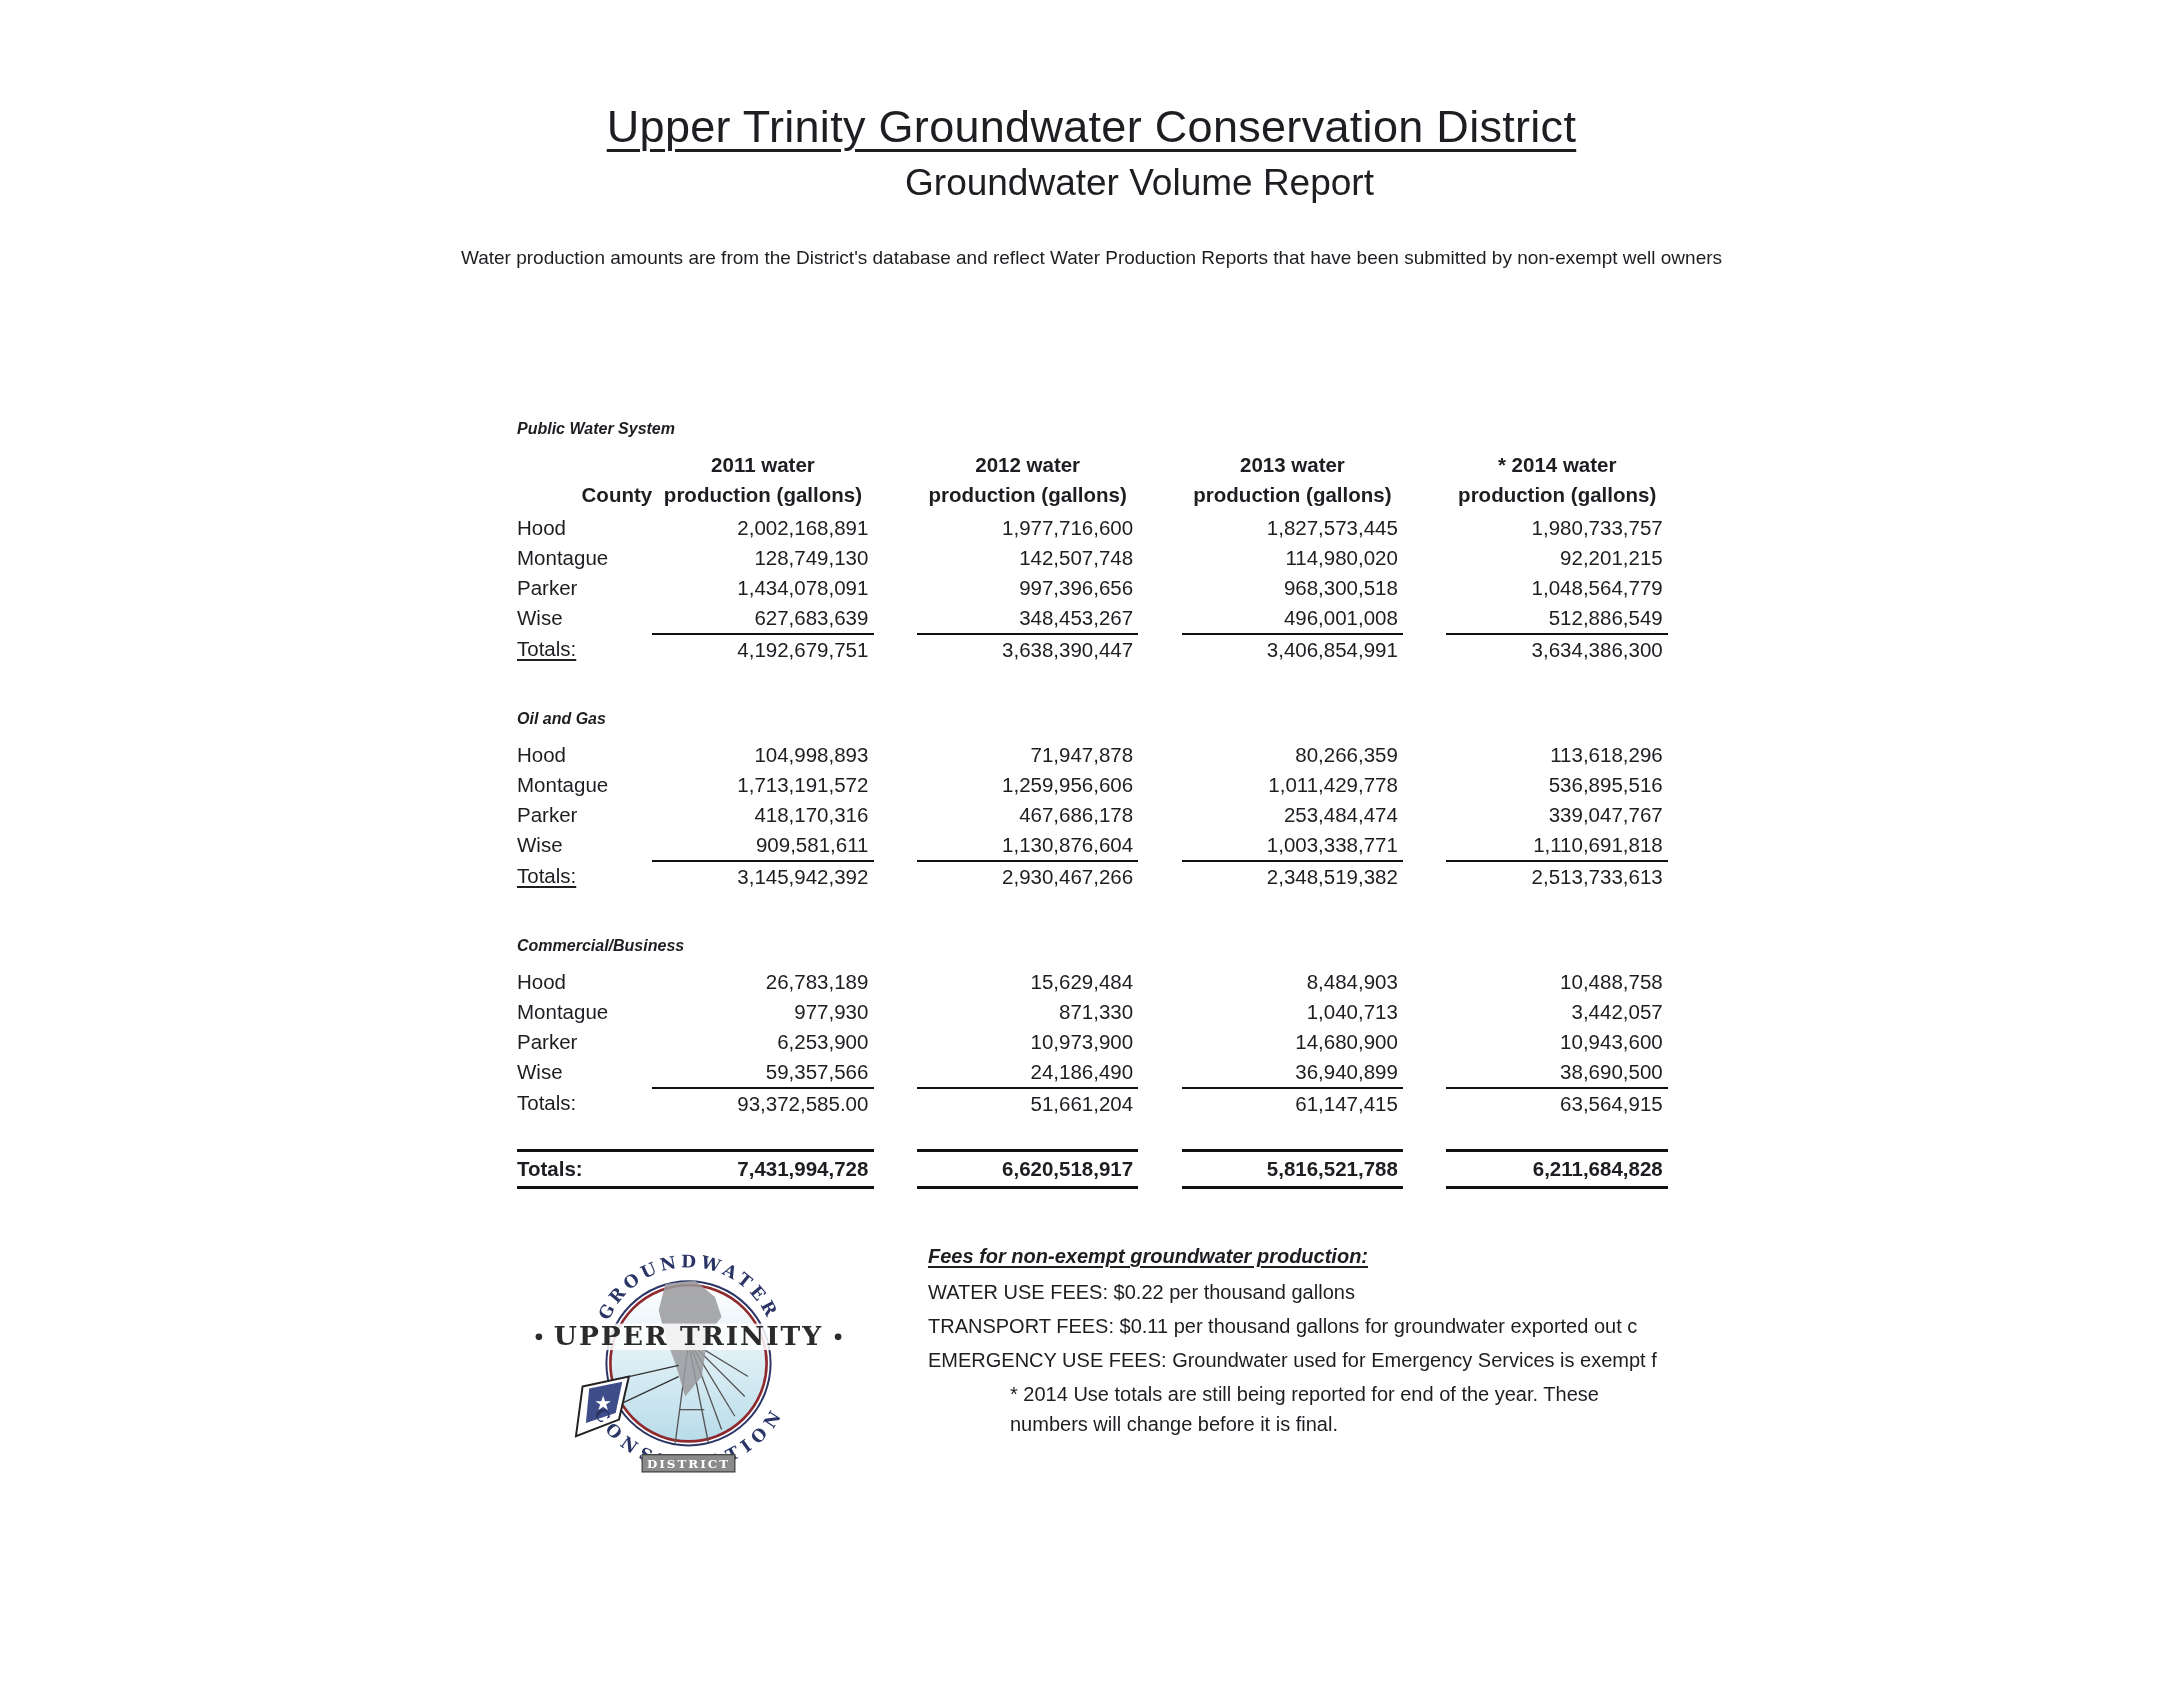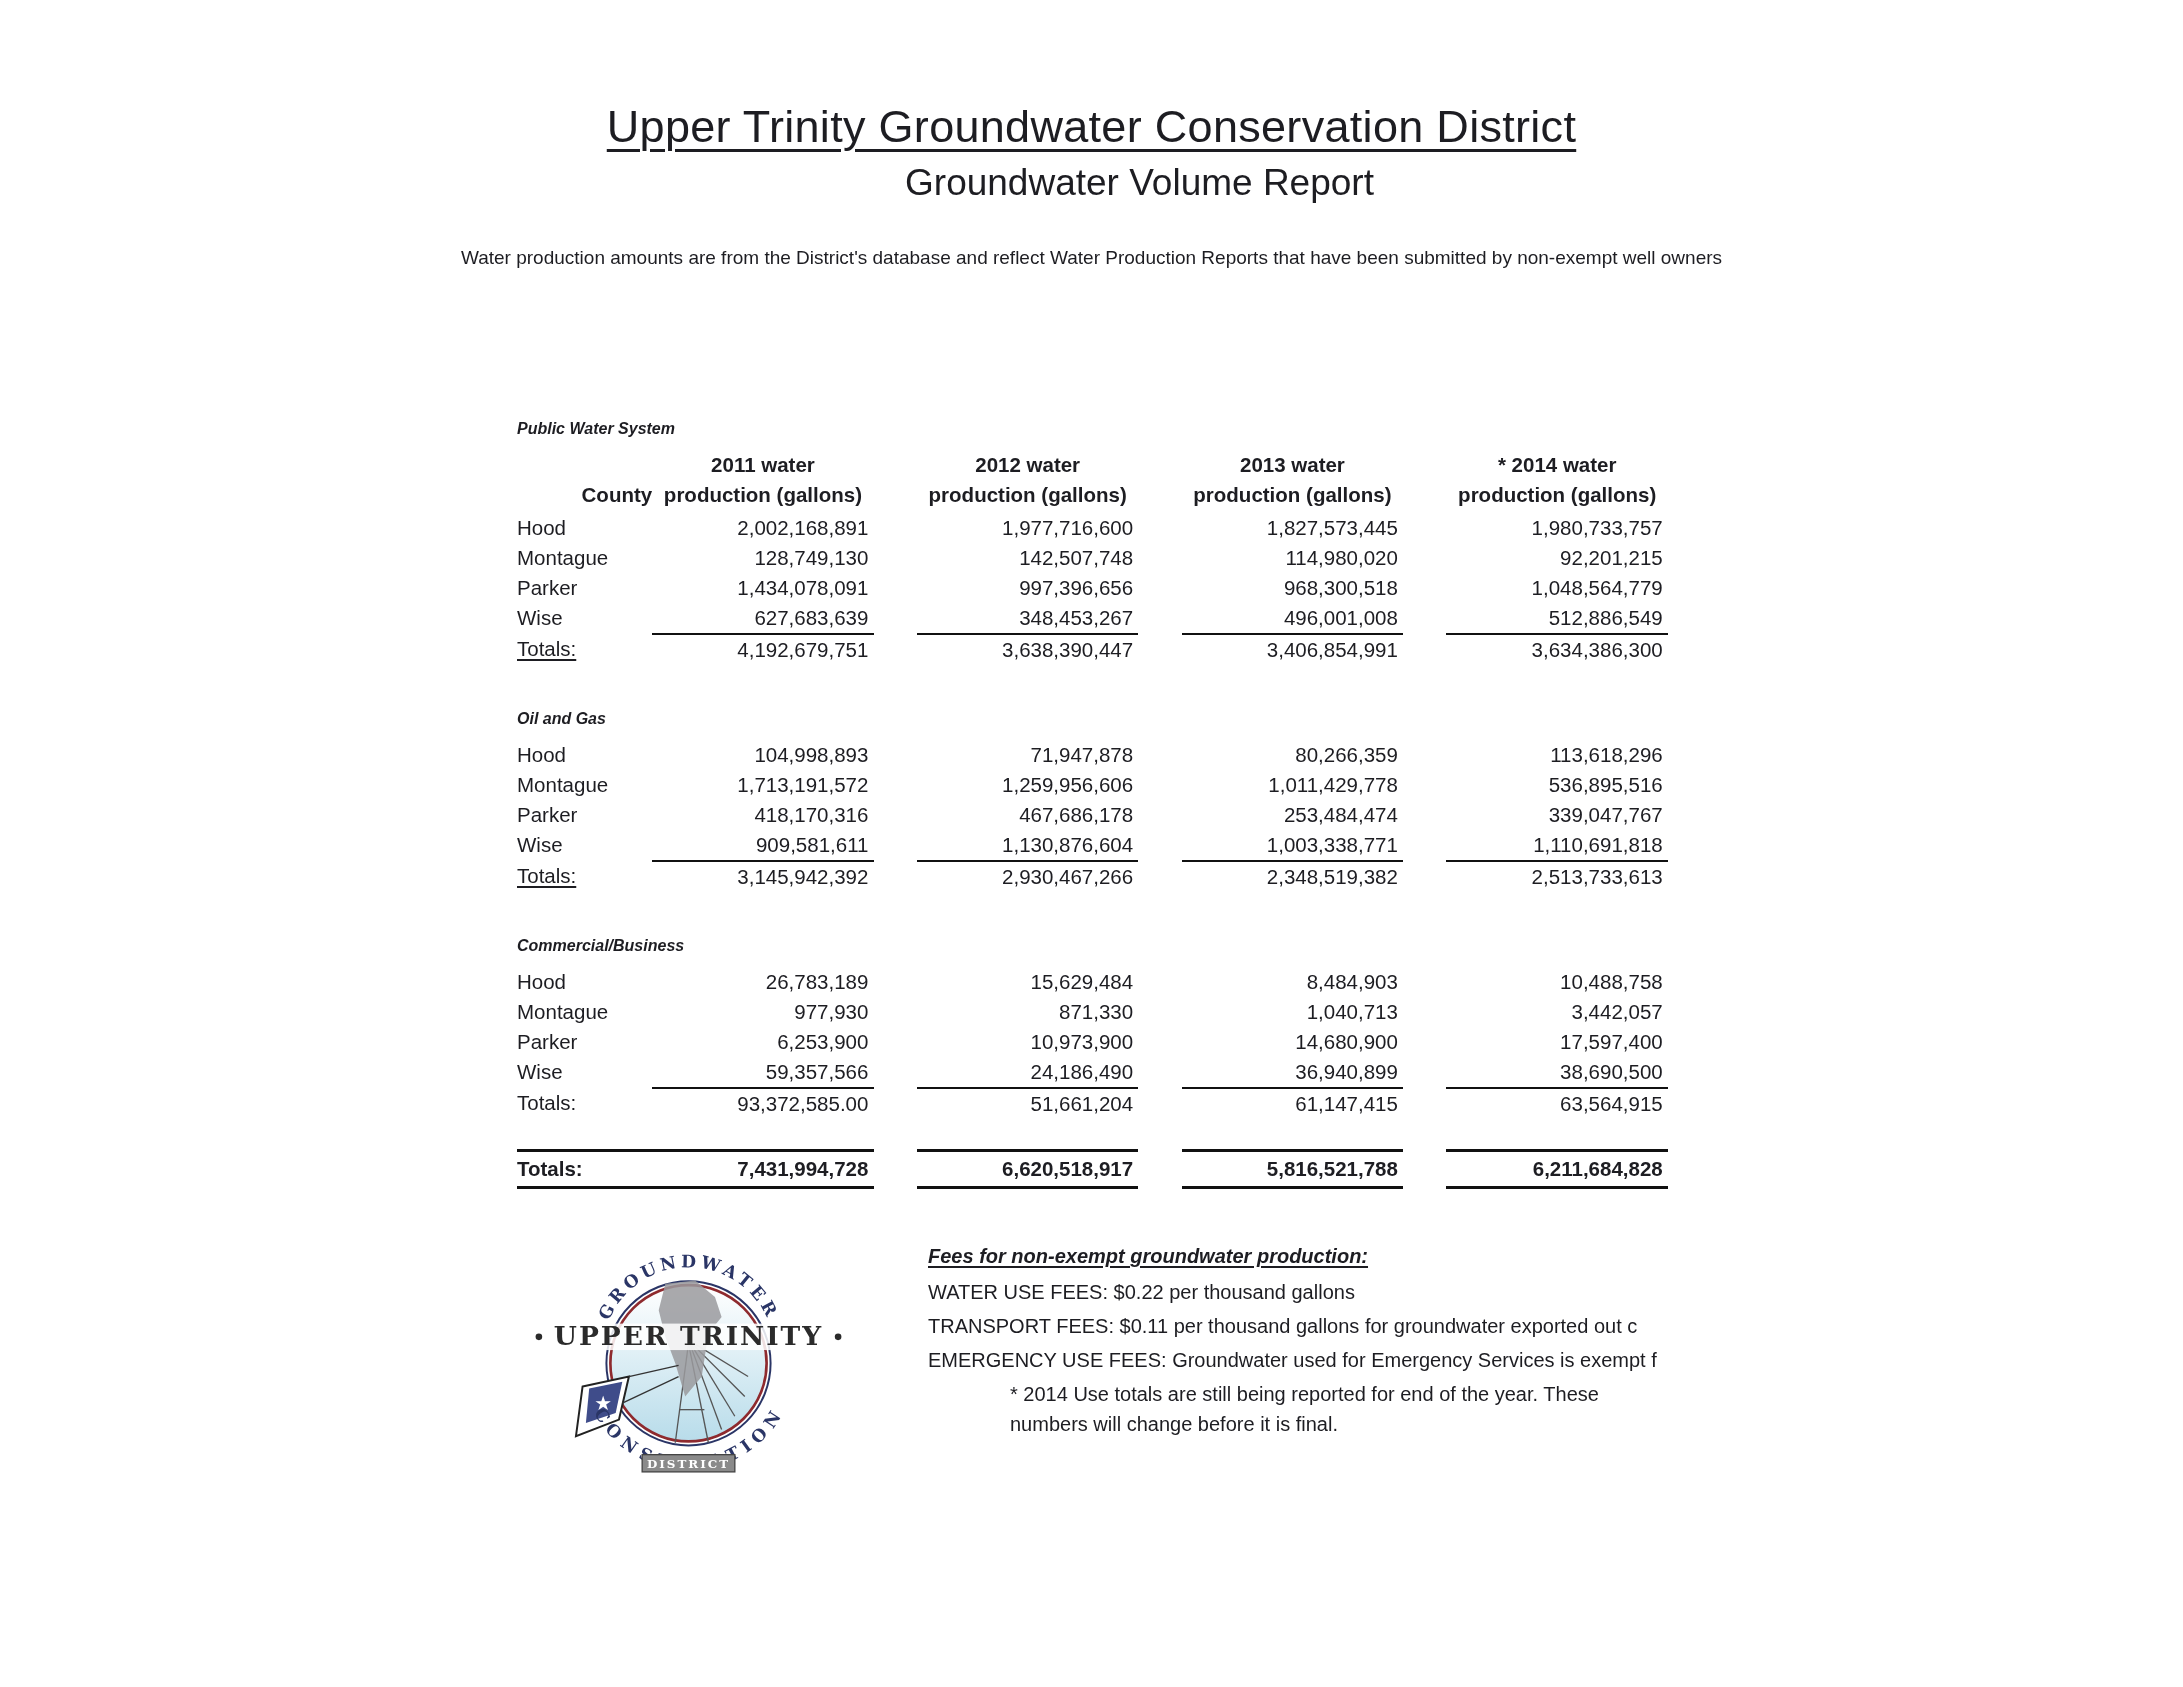--- a/index.html
+++ b/index.html
@@ -215,21 +215,21 @@
           <td class="num ">3,442,057</td>
         </tr>
         <tr class="">
           <td class="county">Parker</td>
           <td class="num ">6,253,900</td>
           <td class="gap"></td>
           <td class="num ">10,973,900</td>
           <td class="gap"></td>
           <td class="num ">14,680,900</td>
           <td class="gap"></td>
-          <td class="num ">17,597,400</td>
+          <td class="num ">10,943,600</td>
         </tr>
         <tr class="pre-total">
           <td class="county">Wise</td>
           <td class="num ">59,357,566</td>
           <td class="gap"></td>
           <td class="num ">24,186,490</td>
           <td class="gap"></td>
           <td class="num ">36,940,899</td>
           <td class="gap"></td>
           <td class="num ">38,690,500</td>

